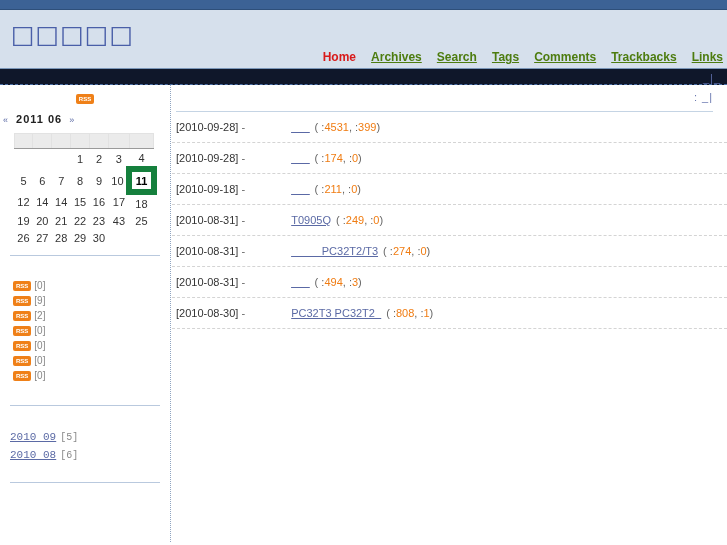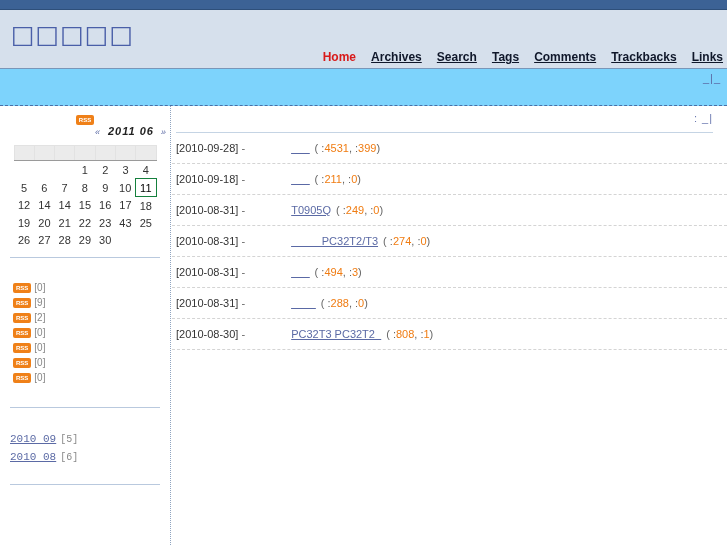--- a/index.html
+++ b/index.html
@@ -48,34 +48,34 @@
   }
   .nav {
     position: absolute;
     right: 4px;
     bottom: 4px;
     white-space: nowrap;
   }
   .nav a {
     font-size: 12px;
     font-weight: bold;
-    color: #0f172a;
+    color: #4d7c0f;
     margin-left: 12px;
     font-family: "Liberation Sans", sans-serif;
   }
   .nav a.active {
     color: #d81a1a;
     text-decoration: none;
   }
 
   
   .crumbbar {
     position: relative;
-    height: 37px;
-    background: #7dd3fc;
+    height: 16px;
+    background: #0f172a;
     border-bottom: 1px dashed #4a6ea5;
     box-sizing: border-box;
     text-align: center;
   }
   .crumbbar .crumb {
     position: absolute;
     right: 6px;
     top: 3px;
     font-size: 11px;
     color: #5b6aa5;
@@ -116,27 +116,26 @@
     font-size: 6px;
     font-weight: bold;
     line-height: 8px;
     padding: 1px 3px;
     border-radius: 2px;
     font-family: "Liberation Sans", sans-serif;
     vertical-align: middle;
     letter-spacing: 0px;
   }
   .cal-head {
-    text-align: right;
+    text-align: left;
     font-size: 11px;
     font-weight: bold;
     color: #222222;
-    margin-top: 0;
+    margin-top: 9px;
     letter-spacing: 1px;
-    font-style: italic;
   }
   .cal-head .arrow {
     color: #5b6aa5;
     font-weight: normal;
     font-size: 9px;
     padding: 0 3px;
   }
   table.calendar {
     margin: 8px auto 0 auto;
     border-collapse: collapse;
@@ -153,22 +152,22 @@
   }
   table.calendar td {
     height: 17px;
     text-align: center;
     color: #333333;
     padding: 0;
     width: 20px;
     font-size: 11px;
   }
   table.calendar td.today {
-    border: 1px solid #15803d;
-    font-weight: normal;
+    border: 6px solid #15803d;
+    font-weight: bold;
     color: #000000;
   }
 
   .hr-thin {
     border: 0;
     border-top: 1px solid #b9c9de;
     margin: 9px 10px 0 10px;
   }
 
   
@@ -407,20 +406,28 @@
 
         <li>
           <span class="pdate">[2010-09-28]</span>
           <span class="pmeta">-</span>
           <a class="ptitle" href="#">___</a>
           <span class="pmeta">(</span>
           <span class="pmeta">:</span><span class="pnum">4531</span><span class="pmeta">,</span>
           <span class="pmeta">:</span><span class="pnum">399</span><span class="pmeta">)</span>
         </li>
 
+        <li>
+          <span class="pdate">[2010-09-28]</span>
+          <span class="pmeta">-</span>
+          <a class="ptitle" href="#">___</a>
+          <span class="pmeta">(</span>
+          <span class="pmeta">:</span><span class="pnum">174</span><span class="pmeta">,</span>
+          <span class="pmeta">:</span><span class="pnum">0</span><span class="pmeta">)</span>
+        </li>
 
 
 
         <li>
           <span class="pdate">[2010-09-18]</span>
           <span class="pmeta">-</span>
           <a class="ptitle" href="#">___</a>
           <span class="pmeta">(</span>
           <span class="pmeta">:</span><span class="pnum">211</span><span class="pmeta">,</span>
           <span class="pmeta">:</span><span class="pnum">0</span><span class="pmeta">)</span>
@@ -447,28 +454,20 @@
 
         <li>
           <span class="pdate">[2010-08-31]</span>
           <span class="pmeta">-</span>
           <a class="ptitle" href="#">___</a>
           <span class="pmeta">(</span>
           <span class="pmeta">:</span><span class="pnum">494</span><span class="pmeta">,</span>
           <span class="pmeta">:</span><span class="pnum">3</span><span class="pmeta">)</span>
         </li>
 
-        <li>
-          <span class="pdate">[2010-08-31]</span>
-          <span class="pmeta">-</span>
-          <a class="ptitle" href="#">____</a>
-          <span class="pmeta">(</span>
-          <span class="pmeta">:</span><span class="pnum">288</span><span class="pmeta">,</span>
-          <span class="pmeta">:</span><span class="pnum">0</span><span class="pmeta">)</span>
-        </li>
 
         <li>
           <span class="pdate">[2010-08-30]</span>
           <span class="pmeta">-</span>
           <a class="ptitle" href="#">PC32T3 PC32T2_</a>
           <span class="pmeta">(</span>
           <span class="pmeta">:</span><span class="pnum">808</span><span class="pmeta">,</span>
           <span class="pmeta">:</span><span class="pnum">1</span><span class="pmeta">)</span>
         </li>
 

